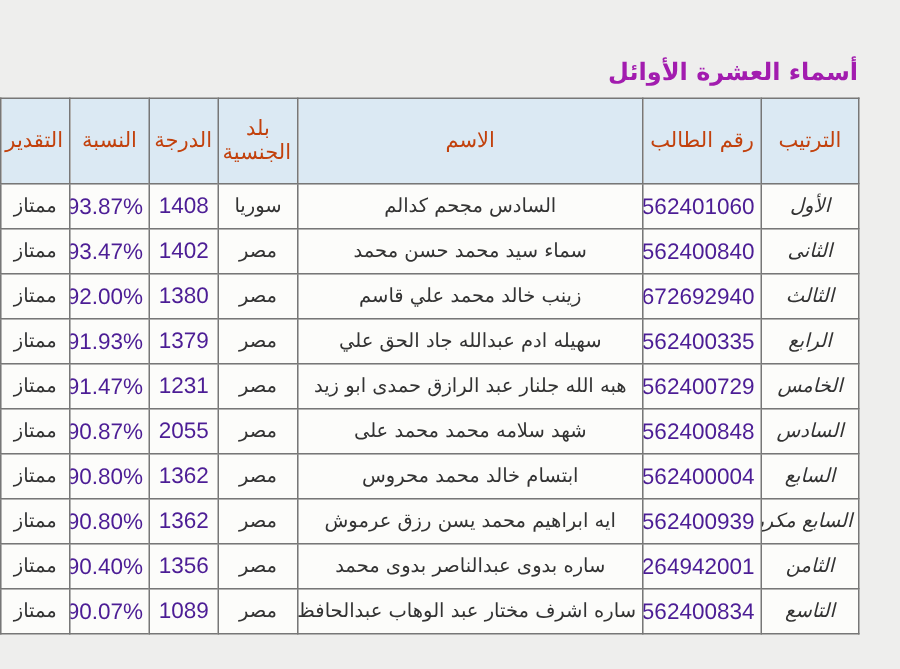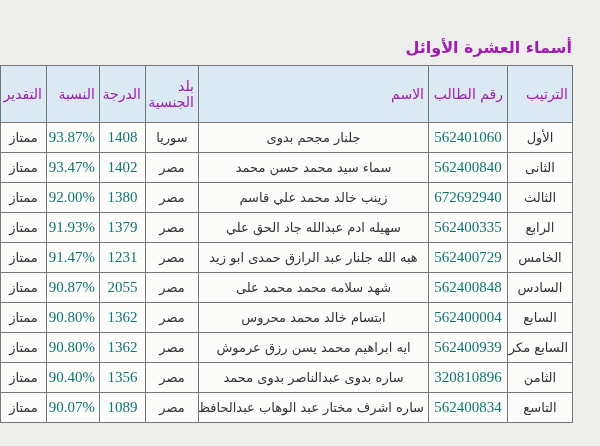--- a/index.html
+++ b/index.html
@@ -43,38 +43,38 @@
     text-align: center;
     padding: 0 4px;
     white-space: nowrap;
     overflow: hidden;
   }
   table.results th {
     background: #dbe9f3;
     height: 56px;
     font-weight: normal;
     font-size: 14px;
-    color: #a21caf;
-    text-align: right;
+    color: #c2410c;
   }
   table.results td {
     background: #fcfcfa;
     height: 29px;
   }
   td.num {
-    font-family: Liberation Serif, serif;
+    font-family: Liberation Sans, sans-serif;
     font-size: 15px;
-    color: #0f766e;
+    color: #4c1d95;
   }
   td.name {
     text-align: right;
     padding-right: 8px;
   }
   td.rank {
     font-size: 13px;
+    font-style: italic;
   }
   col.c-rank { width: 65px; }
   col.c-id { width: 79px; }
   col.c-name { width: 230px; }
   col.c-country { width: 53px; }
   col.c-score { width: 46px; }
   col.c-pct { width: 53px; }
   col.c-grade { width: 46px; }
 </style>
 </head>
@@ -104,21 +104,21 @@
         </th>
         <th>الدرجة</th>
         <th>النسبة</th>
         <th>التقدير</th>
       </tr>
     </thead>
     <tbody>
       <tr>
         <td class="rank">الأول</td>
         <td class="num">562401060</td>
-        <td class="name">جلنار مجحم بدوى</td>
+        <td class="name">السادس مجحم كدالم</td>
         <td>سوريا</td>
         <td class="num">1408</td>
         <td class="num">93.87%</td>
         <td>ممتاز</td>
       </tr>
       <tr>
         <td class="rank">الثانى</td>
         <td class="num">562400840</td>
         <td class="name">سماء سيد محمد حسن محمد</td>
         <td>مصر</td>
@@ -175,21 +175,21 @@
         <td class="rank">السابع مكرر</td>
         <td class="num">562400939</td>
         <td class="name">ايه ابراهيم محمد يسن رزق عرموش</td>
         <td>مصر</td>
         <td class="num">1362</td>
         <td class="num">90.80%</td>
         <td>ممتاز</td>
       </tr>
       <tr>
         <td class="rank">الثامن</td>
-        <td class="num">320810896</td>
+        <td class="num">264942001</td>
         <td class="name">ساره بدوى عبدالناصر بدوى محمد</td>
         <td>مصر</td>
         <td class="num">1356</td>
         <td class="num">90.40%</td>
         <td>ممتاز</td>
       </tr>
       <tr>
         <td class="rank">التاسع</td>
         <td class="num">562400834</td>
         <td class="name">ساره اشرف مختار عبد الوهاب عبدالحافظ</td>

